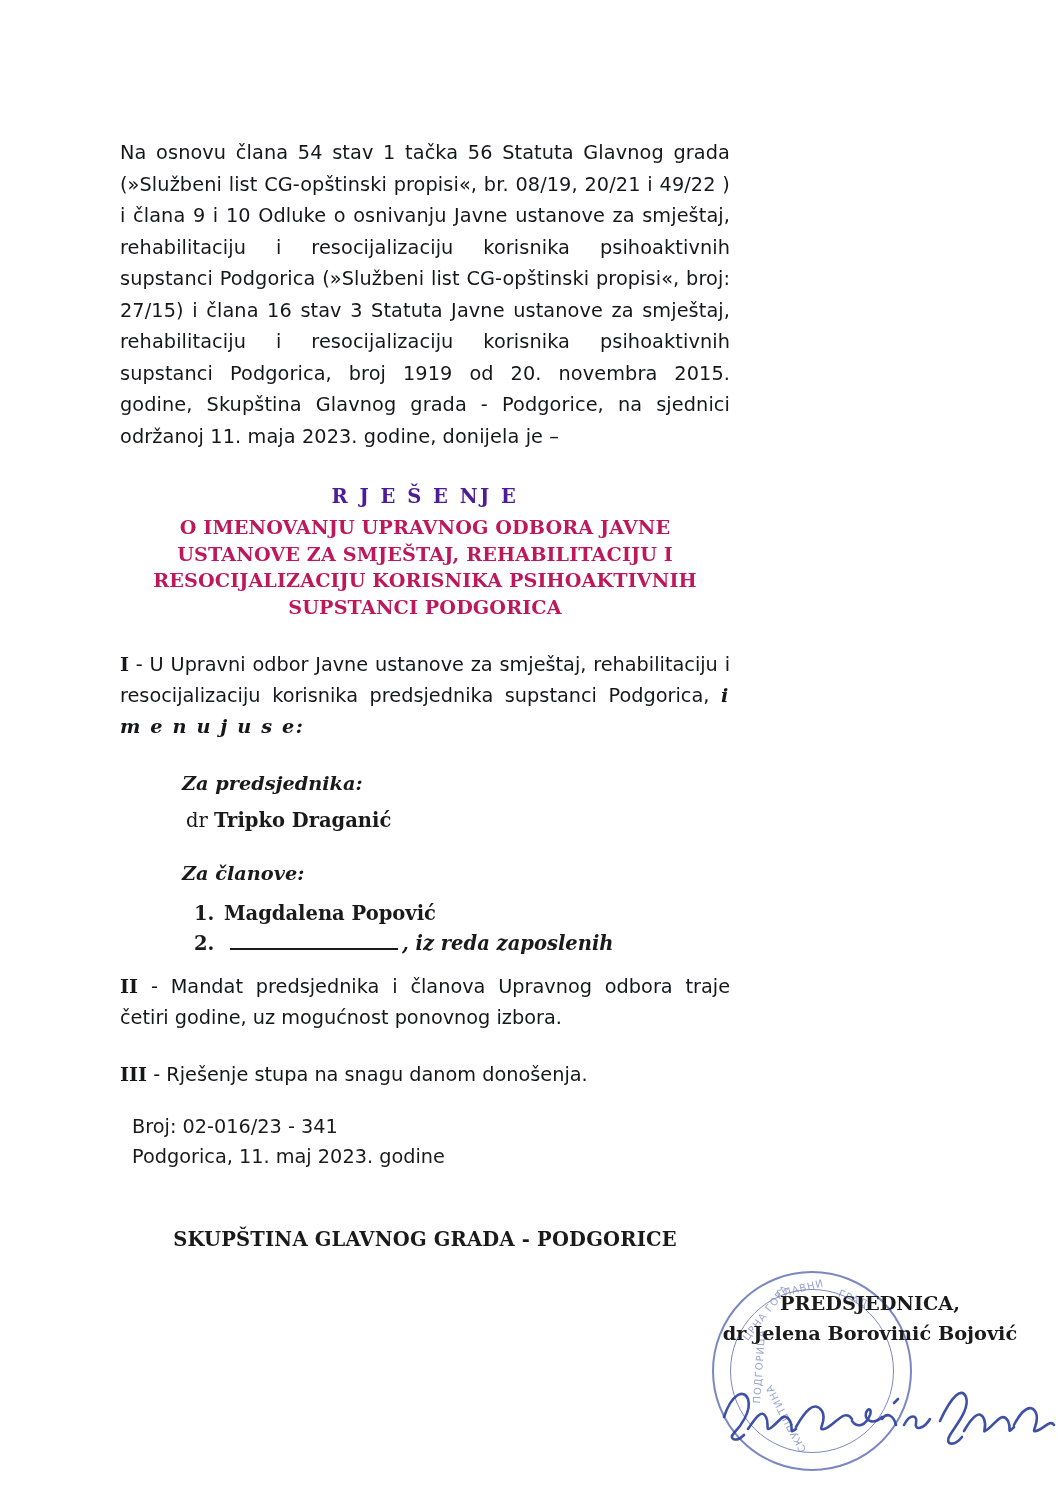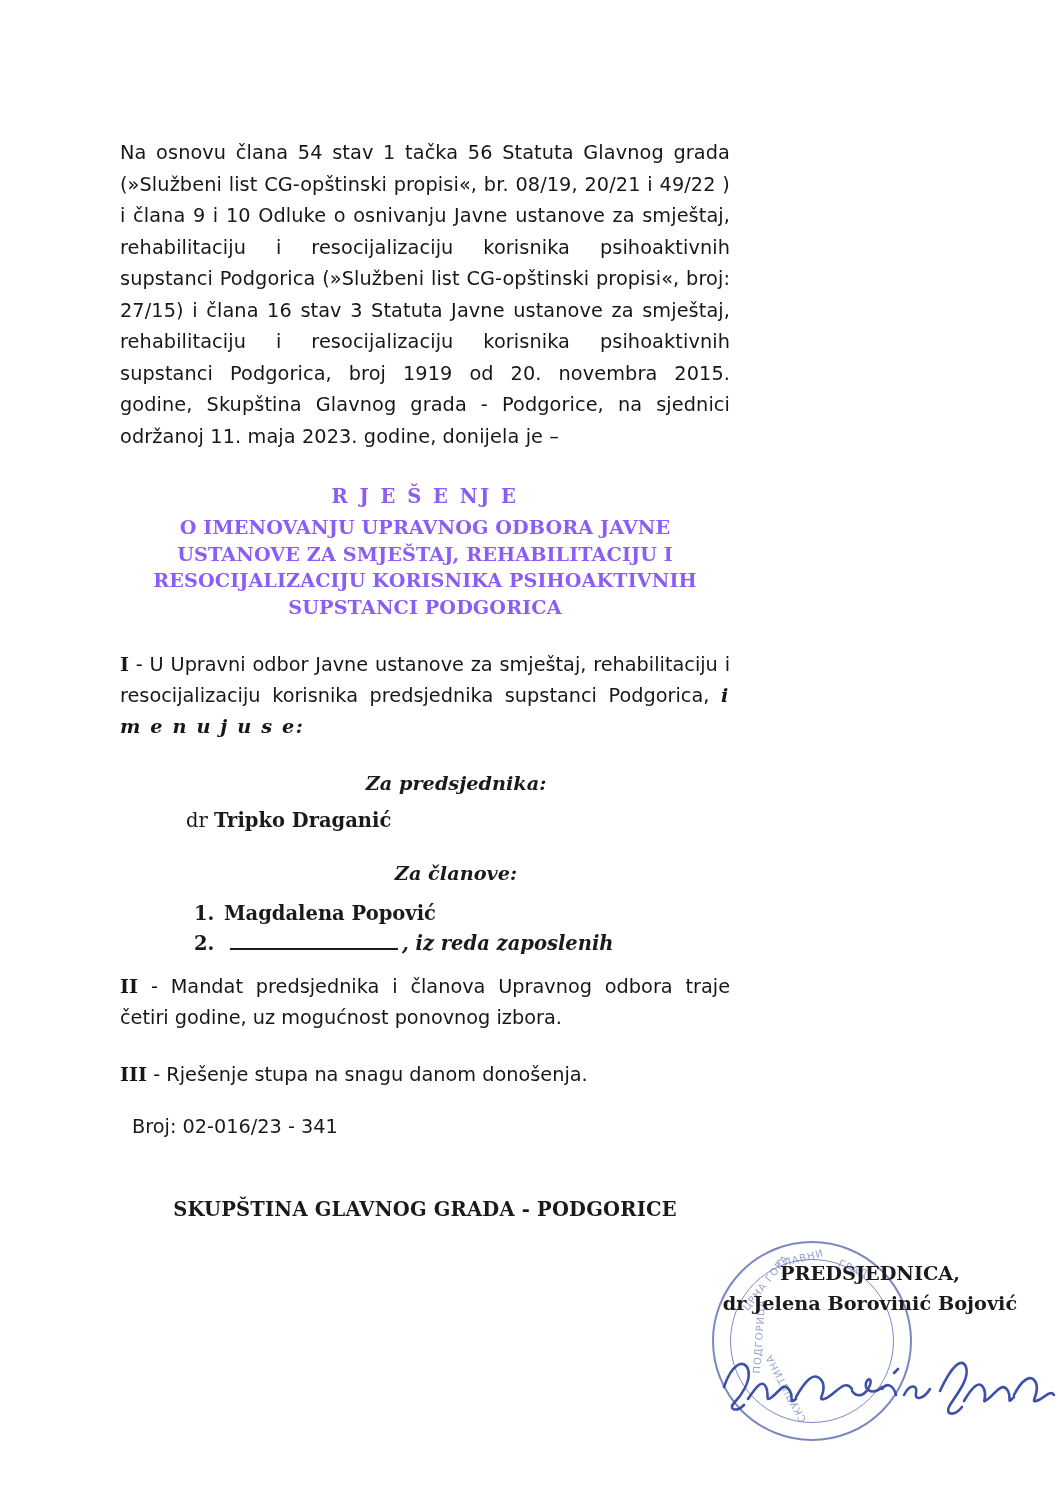--- a/index.html
+++ b/index.html
@@ -33,30 +33,30 @@
   }
   .title-block {
     margin-top: 33px;
     text-align: center;
   }
   .title-main {
     font-family: "DejaVu Serif", serif;
     font-weight: bold;
     font-size: 19.5px;
     letter-spacing: 2.5px;
-    color: #8b5cf6;
+    color: #4c1d95;
   }
   .title-sub {
     font-family: "DejaVu Serif", serif;
     font-weight: bold;
     font-size: 19.2px;
     line-height: 26.5px;
     letter-spacing: 0.1px;
     margin-top: 7px;
-    color: #8b5cf6;
+    color: #be185d;
   }
   .para {
     font-family: "DejaVu Sans", sans-serif;
     font-size: 19.3px;
     line-height: 31px;
     text-align: justify;
     color: #16171a;
   }
   .p-sec1 { margin-top: 28px; }
   .bold-roman { font-family: "DejaVu Serif", serif; font-weight: bold; }
@@ -66,21 +66,20 @@
     font-style: italic;
     letter-spacing: 1.6px;
   }
   .role {
     font-family: "DejaVu Serif", serif;
     font-weight: bold;
     font-style: italic;
     font-size: 19.3px;
     margin-top: 30px;
     margin-left: 62px;
-    text-align: center;
   }
   .person {
     font-family: "DejaVu Serif", serif;
     font-size: 19.5px;
     margin-top: 14px;
     margin-left: 66px;
   }
   .person .strong { font-weight: bold; }
   .member-list {
     margin-top: 14px;
@@ -234,20 +233,21 @@
     <span>- Mandat predsjednika i članova Upravnog odbora traje četiri godine, uz mogućnost ponovnog izbora.</span>
   </p>
 
   <p class="para p-sec3">
     <span class="bold-roman">III</span>
     <span>- Rješenje stupa na snagu danom donošenja.</span>
   </p>
 
   <div class="meta">
     <div>Broj: 02-016/23 - 341</div>
+    <div>Podgorica, 11. maj 2023. godine</div>
   </div>
 
   <div class="assembly">SKUPŠTINA GLAVNOG GRADA - PODGORICE</div>
 
   <div class="signature-block">
 
     <div class="stamp">
       <div class="stamp-text">
         <span class="st1">ЦРНА ГОРА</span>
         <span class="st2">ГЛАВНИ</span>

